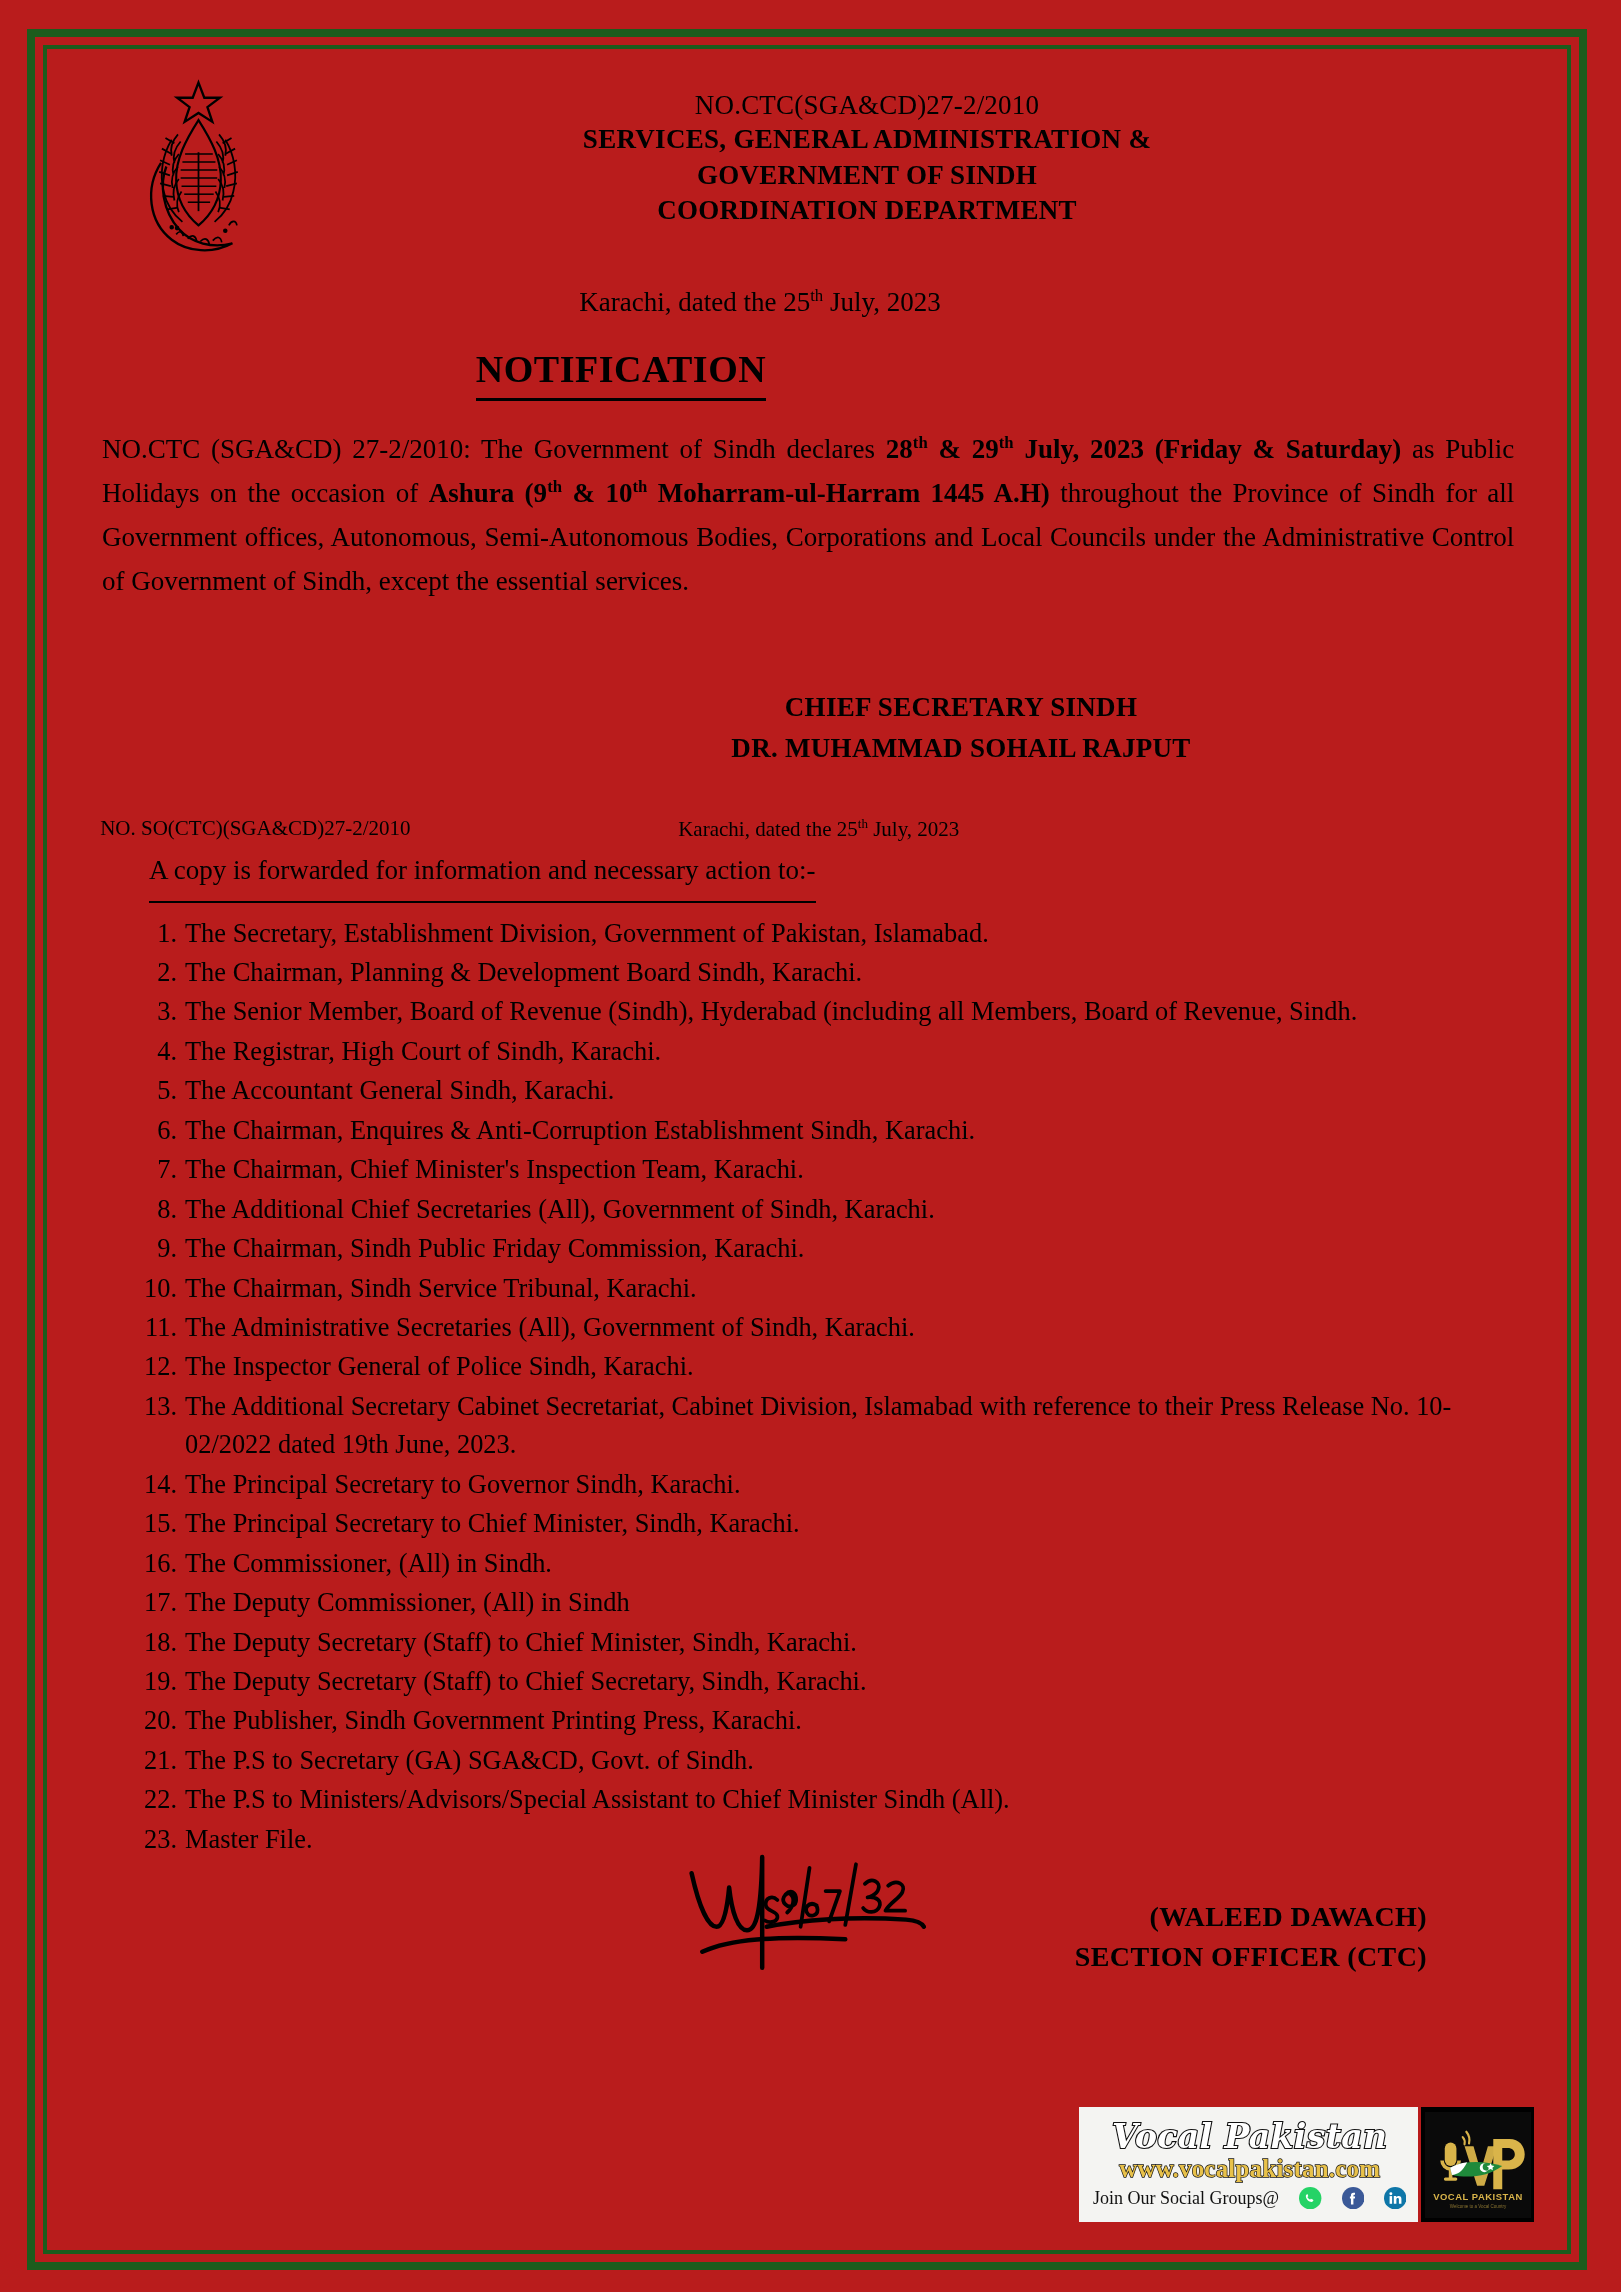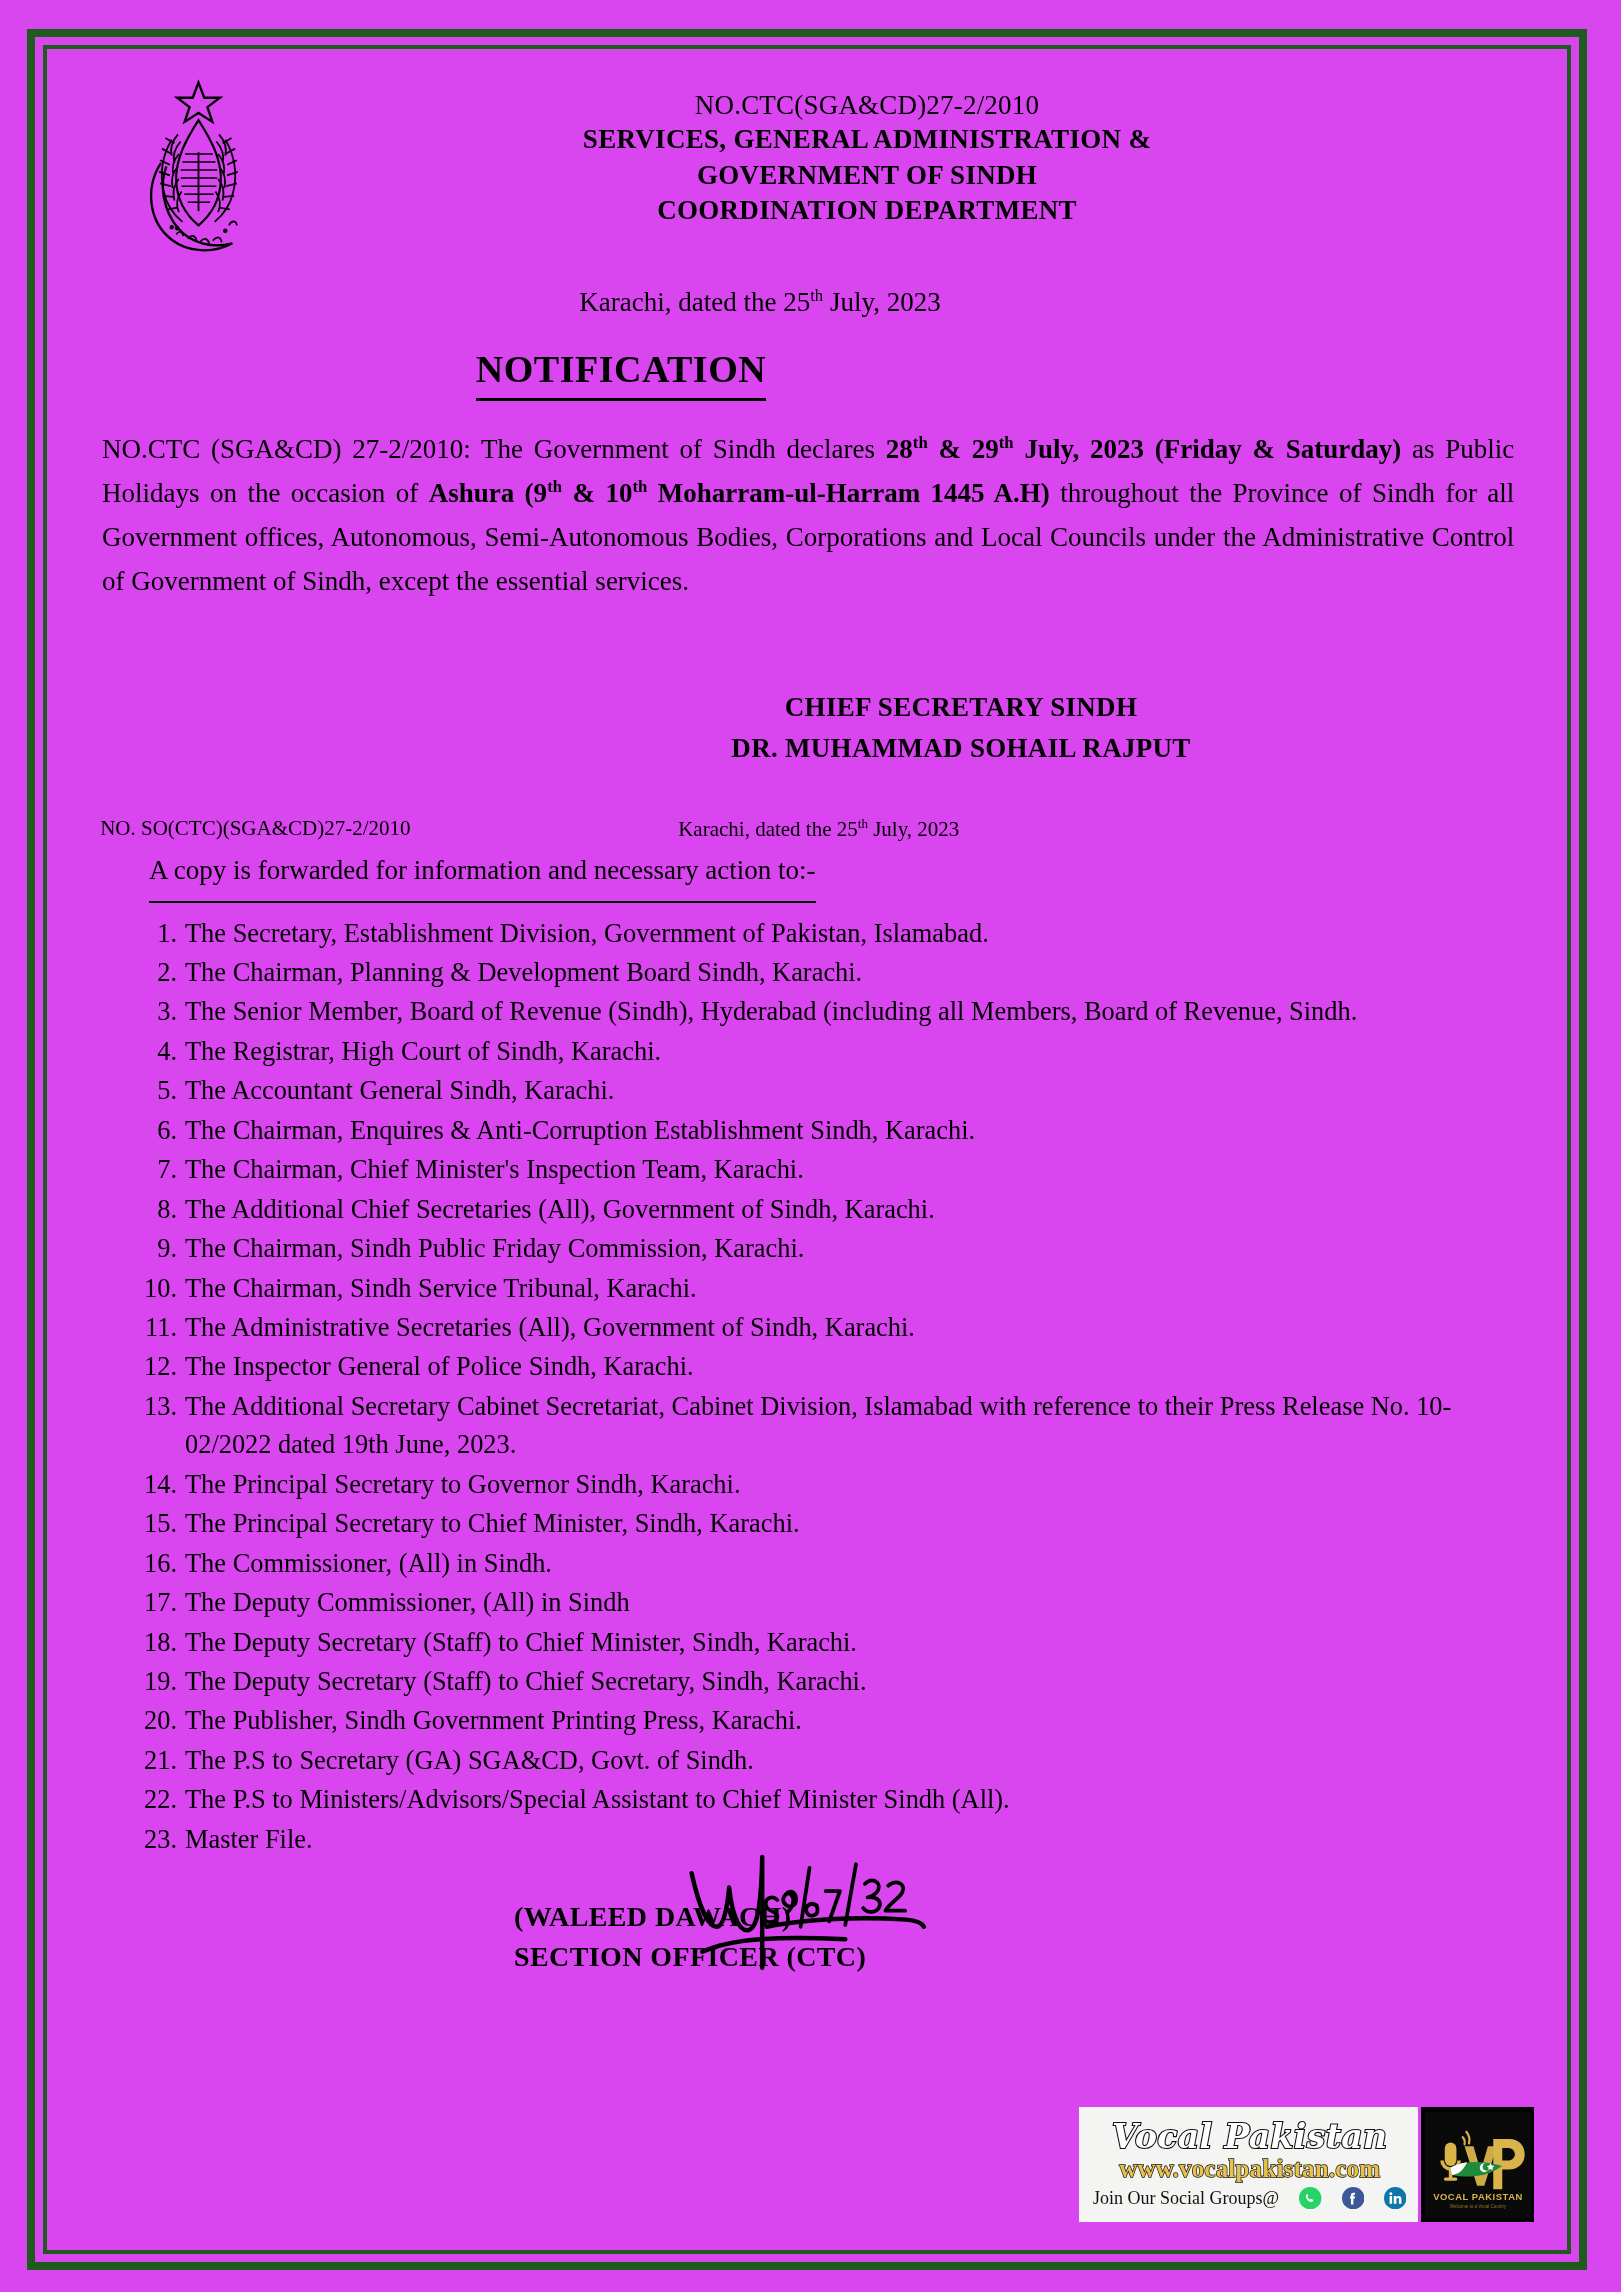--- a/index.html
+++ b/index.html
@@ -11,21 +11,21 @@
     width: 1621px; height: 2293px;
     font-family: "Liberation Serif", "DejaVu Serif", serif;
     color: #000000;
     overflow: hidden;
   }
 
   
   #page {
     position: relative;
     width: 1621px; height: 2293px;
-    background: #d946ef;
+    background: #b91c1c;
     padding: 21.5px 23px 16px 27px;
   }
   #border-outer {
     position: absolute;
     left: 27px; top: 29px; right: 34px; bottom: 23px;
     border: 8px solid #1d5c1d;
   }
   #border-inner {
     position: absolute;
     left: 43px; top: 45px; right: 50px; bottom: 39px;
@@ -151,21 +151,21 @@
     position: absolute;
     left: 0; top: 0;
     width: 48px;
     text-align: right;
   }
 
   
   .sig-block {
     position: relative;
     margin-top: 39px;
-    text-align: left;
+    text-align: right;
     padding-left: 421px;
     padding-right: 107px;
   }
   .sig-scribble {
     position: absolute;
     left: 573px; top: -56px;
     width: 296px; height: 134px;
     pointer-events: none;
   }
   .sig-name, .sig-title {

